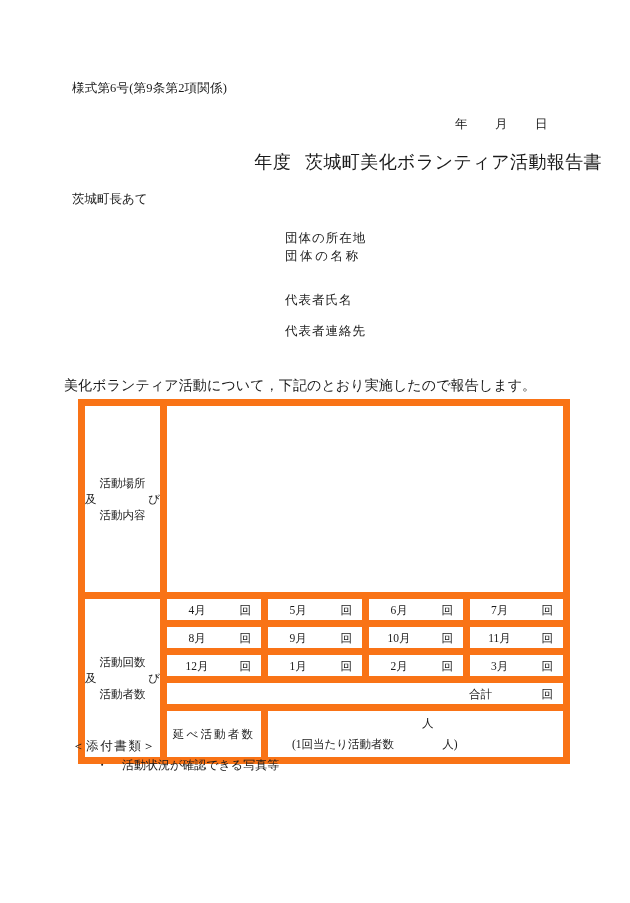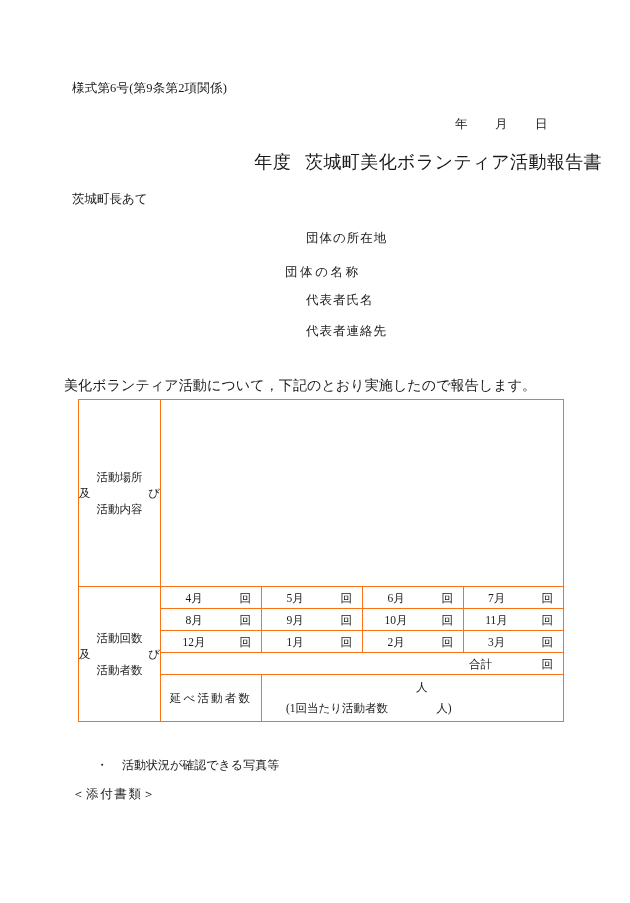--- a/index.html
+++ b/index.html
@@ -47,44 +47,44 @@
   .doc-title .fy { margin-right: 14px; }
 
   .addressee {
     left: 72px; top: 191px;
     font-size: 12.5px;
   }
   .addressee .ate { margin-left: 0; }
 
   .org-block { left: 285px; font-size: 12.5px; }
   .org-1 { top: 230px; }
-  .org-2 { top: 264px; }
+  .org-2 { top: 248px; }
   .org-3 { top: 292px; }
   .org-4 { top: 323px; }
   .sp-wide { letter-spacing: 2.6px; }
-  .sp-mid  { letter-spacing: 1.0px; margin-left: 21px; }
+  .sp-mid  { letter-spacing: 1.0px; }
 
   .lead {
     left: 64px; top: 377px;
     font-size: 14px;
     letter-spacing: 0.1px;
   }
 
   
   .tbl {
     position: absolute;
     left: 78px;
     top: 399px;
     width: 485px;
     border-collapse: collapse;
     table-layout: fixed;
     font-size: 12px;
   }
   .tbl td {
-    border: 1px solid #f97316;
+    border: 7px solid #f97316;
     padding: 0;
     vertical-align: middle;
   }
   .lbl-col {
     width: 82px;
     text-align: center;
     line-height: 1.42;
     font-size: 11.5px;
     padding: 2px 6px;
   }
@@ -155,21 +155,20 @@
     position: absolute;
     left: 24px;
     top: 26px;
   }
   .people-cell .p2 .gap { display: inline-block; width: 48px; }
 
   .attach {
     left: 72px; top: 738px;
     font-size: 12.5px;
     letter-spacing: 1.6px;
-    margin-top: 48px;
   }
   .attach-item {
     left: 96px; top: 757px;
     font-size: 12px;
   }
   .attach-item .dot { margin-right: 14px; }
 </style>
 </head>
 <body>
 

